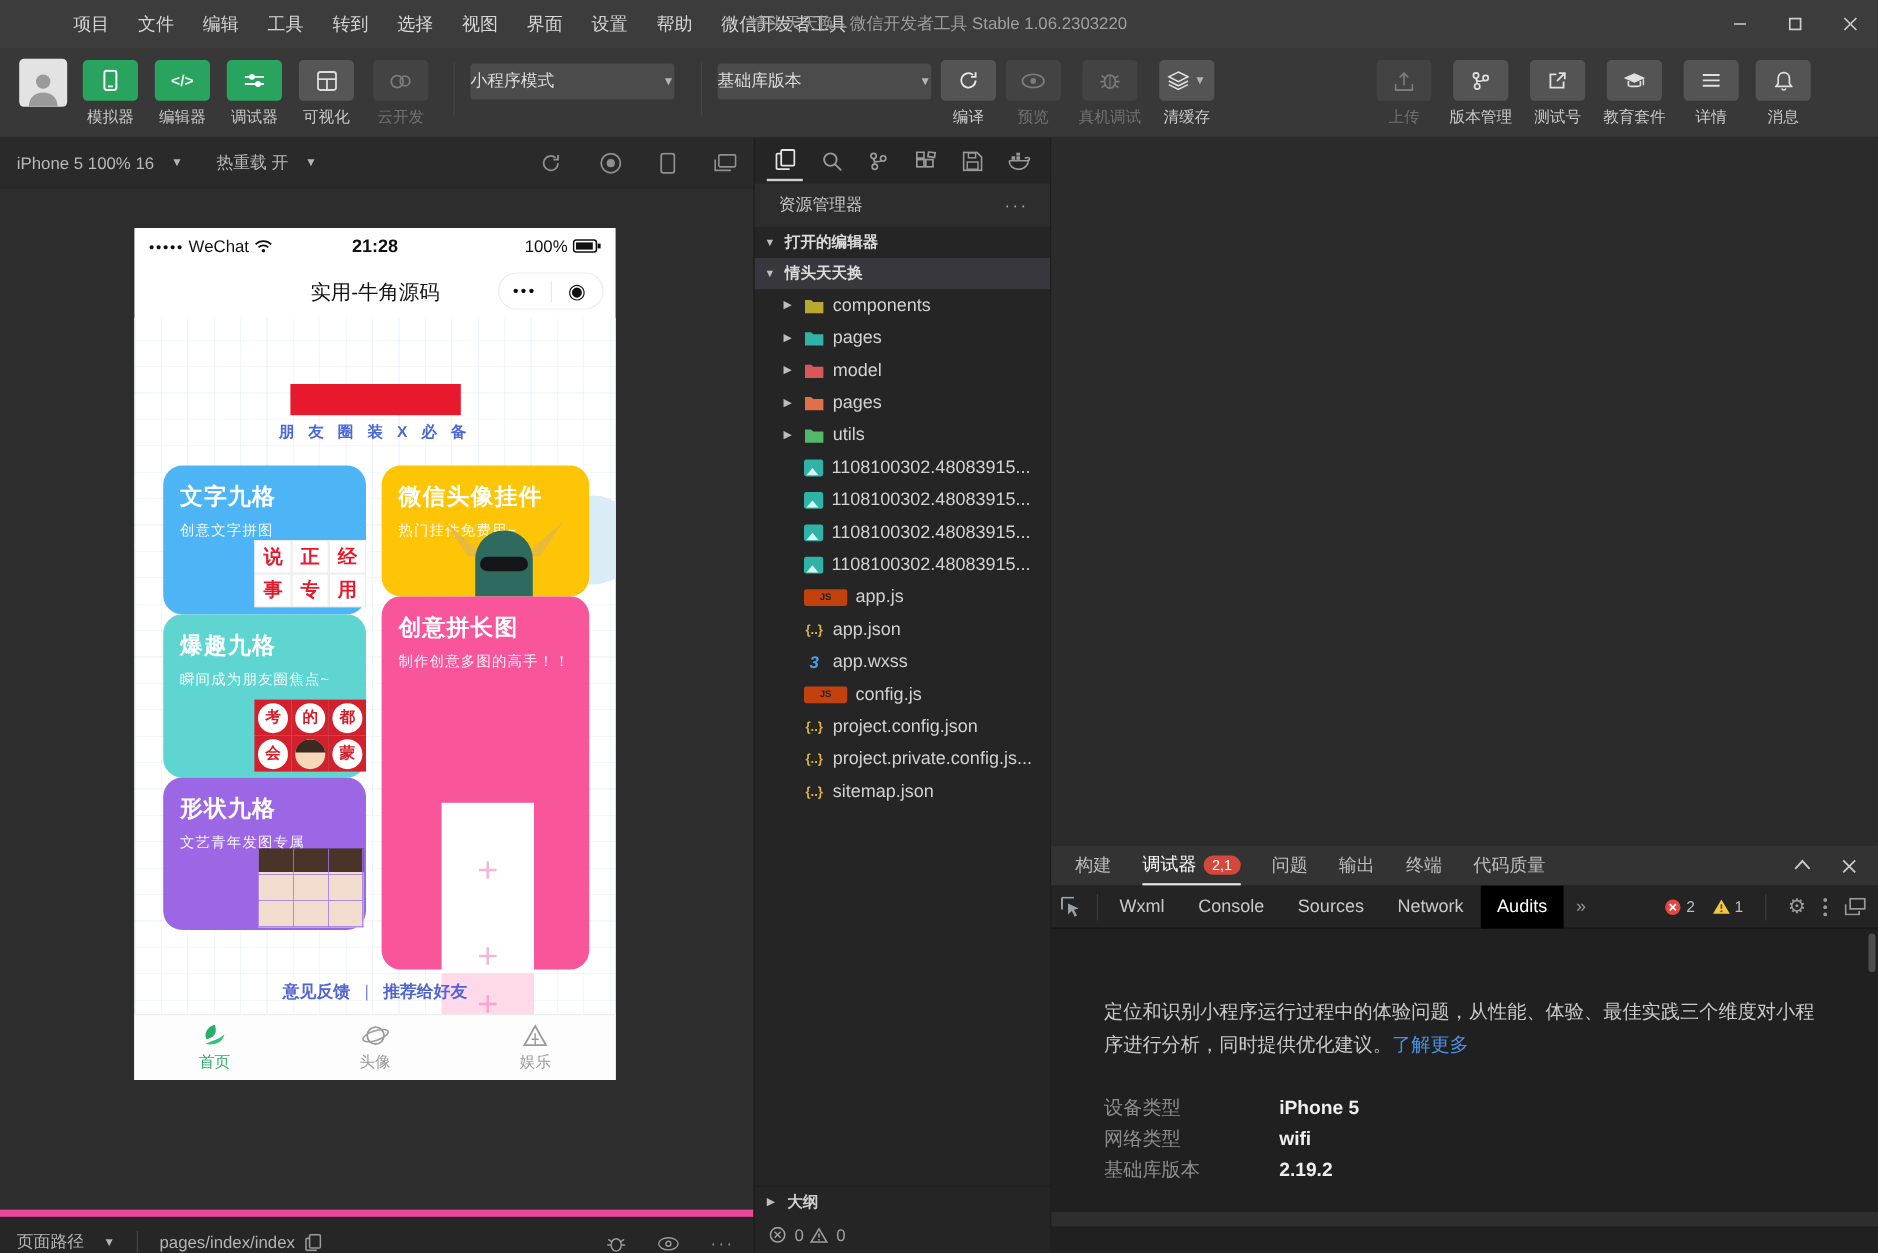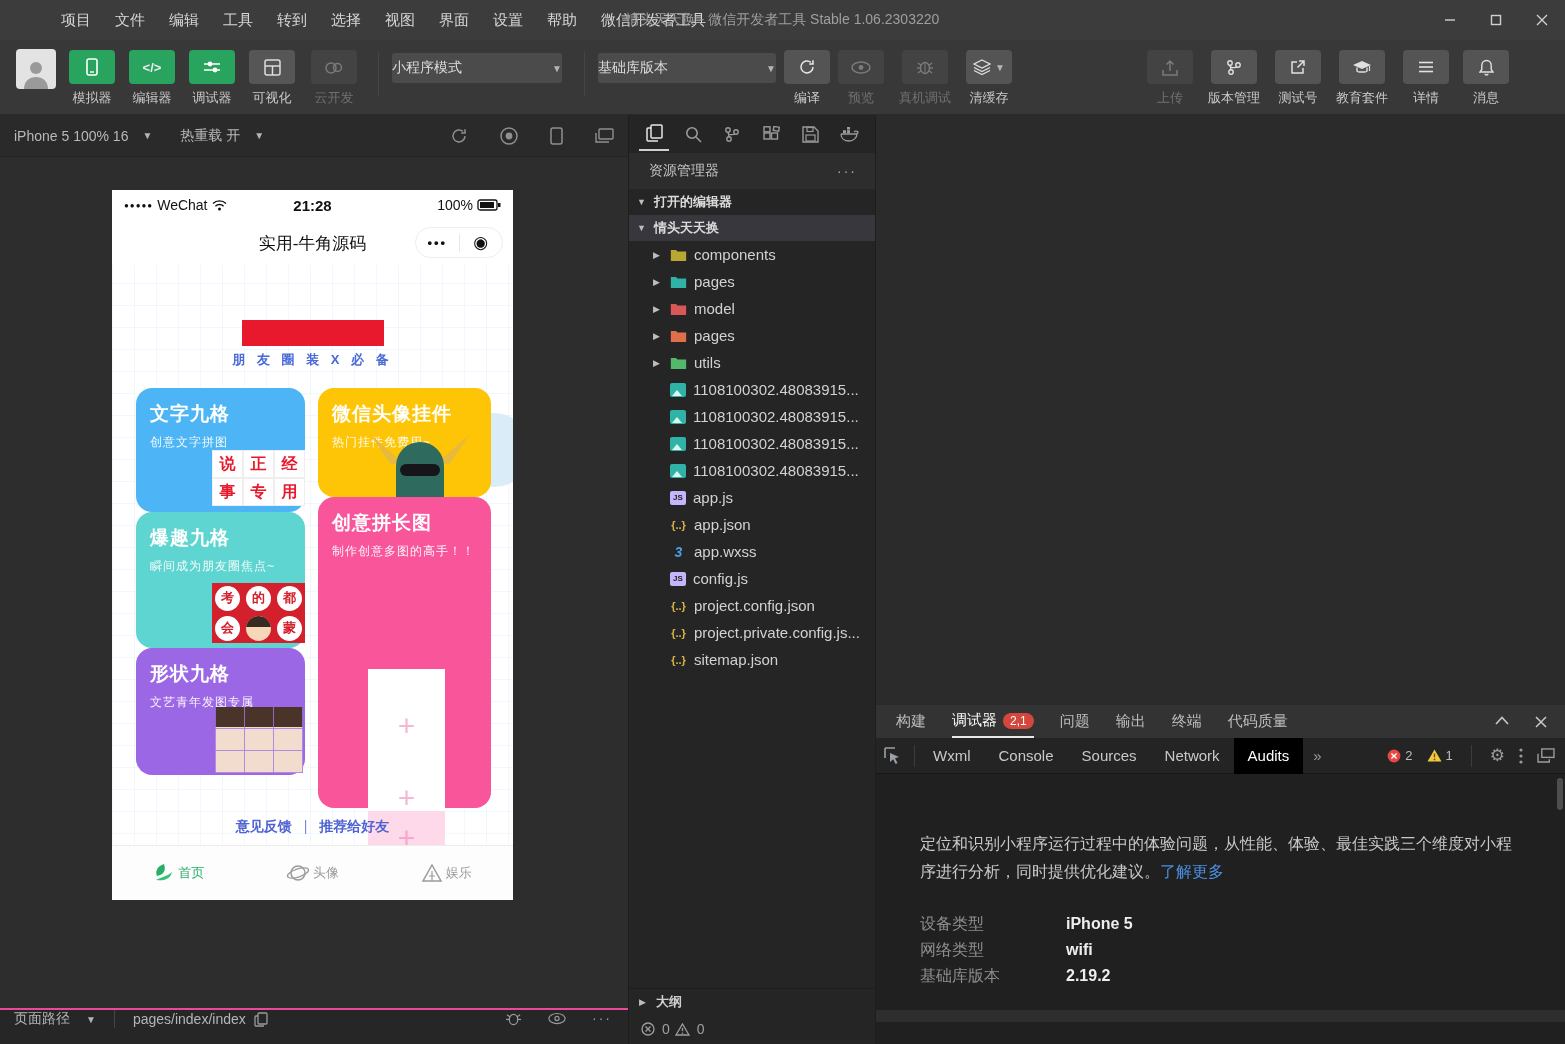--- a/index.html
+++ b/index.html
@@ -85,42 +85,42 @@
   .pglasses { position:absolute; left:30px; top:34px; width:40px; height:12px; background:#15151a; border-radius:6px; }
   .strip { position:absolute; left:50px; top:172px; width:77px; height:230px; background:#fff; }
   .plus { color:#f4b8d4; font-size:30px; font-weight:300; text-align:center; line-height:1; }
   .strip .p1 { margin-top:42px; } .strip .p2 { margin-top:42px; }
   .strip-low { position:absolute; left:0; bottom:0; width:100%; height:88px; background:#fdd9e9; text-align:center; }
   .strip-low .plus { color:#f8a6cd; margin-top:12px; }
   .strip-low .lbl { color:#f790c2; font-size:12px; margin-top:2px; letter-spacing:2px; }
   .p-links { position:absolute; left:0; right:0; top:553px; text-align:center; font-size:14px; color:#5063d2; font-weight:bold; }
   .p-links .sep { margin:0 12px; color:#7c8ade; font-weight:normal; }
   .p-tabbar { position:absolute; left:0; right:0; top:580px; bottom:0; border-top:1px solid #ececec; background:#fdfdfd; display:flex; }
-  .p-tab { flex:1; display:flex; flex-direction:row; align-items:center; justify-content:center; gap:3px; font-size:13px; color:#9b9b9b; }
+  .p-tab { flex:1; display:flex; flex-direction:column; align-items:center; justify-content:center; gap:3px; font-size:13px; color:#9b9b9b; }
   .p-tab.on { color:#2aae67; }
 
   
-  .page-status { position:absolute; left:0; bottom:0; width:628px; height:36px; background:#262626; border-top:2px solid #ec4899; display:flex; align-items:flex-start; font-size:14px; color:#b5b5b5; }
+  .page-status { position:absolute; left:0; bottom:0; width:628px; height:36px; background:#262626; border-top:6px solid #ec4899; display:flex; align-items:flex-end; font-size:14px; color:#b5b5b5; }
   .ps-left { display:flex; align-items:center; gap:8px; padding-left:14px; }
   .ps-div { width:1px; height:18px; background:#454545; margin:0 10px; }
   .ps-icons { position:absolute; right:16px; display:flex; gap:26px; align-items:center; color:#9a9a9a; }
 
   
   .activity { height:38px; display:flex; align-items:center; padding:0 10px; justify-content:space-between; color:#9a9a9a; }
   .act-ic { width:30px; height:34px; display:flex; align-items:center; justify-content:center; }
   .act-ic.on { color:#e6e6e6; border-bottom:2px solid #d0d0d0; }
   .tree-head { height:36px; display:flex; align-items:center; justify-content:space-between; padding:0 18px 0 20px; font-size:14px; color:#c5c5c5; background:#2d2d2d; }
   .tree-head .more { color:#aaa; letter-spacing:2px; }
   .sec-row { height:26px; display:flex; align-items:center; gap:7px; padding-left:8px; font-size:13px; font-weight:bold; color:#dadada; }
   .sec-row.sel { background:#37373d; }
   .tw { font-size:9px; color:#bdbdbd; width:10px; }
   .item { height:27px; display:flex; align-items:center; gap:7px; padding-left:24px; font-size:15px; color:#d2d2d2; }
   .item .tw { width:10px; }
   .fico { width:17px; height:14px; border-radius:2px; flex:0 0 auto; }
-  .badge-js { width:16px; height:14px; background:#c4b5fd; color:#222; font-size:8px; font-weight:bold; display:flex; align-items:center; justify-content:center; border-radius:2px; }
+  .badge-js { width:36px; height:14px; background:#c2410c; color:#222; font-size:8px; font-weight:bold; display:flex; align-items:center; justify-content:center; border-radius:2px; }
   .badge-json { color:#d8b545; font-size:11px; font-weight:bold; width:17px; text-align:center; }
   .badge-wxss { color:#4a9fe8; font-size:14px; font-weight:bold; width:17px; text-align:center; font-style:italic; }
   .imgico { width:16px; height:14px; background:#2fb3a6; border-radius:2px; position:relative; overflow:hidden; flex:0 0 auto; }
   .imgico:before { content:""; position:absolute; left:2px; bottom:1px; border-left:5px solid transparent; border-right:5px solid transparent; border-bottom:6px solid #d9f6f2; }
   .item .nm { white-space:nowrap; overflow:hidden; }
   .tree-bottom { position:absolute; left:0; right:0; bottom:0; }
   .outline-row { height:26px; border-top:1px solid #1e1e1e; display:flex; align-items:center; gap:7px; padding-left:10px; font-size:13px; font-weight:bold; color:#cfcfcf; }
   .prob-row { height:30px; display:flex; align-items:center; gap:5px; padding-left:12px; color:#9f9f9f; font-size:14px; }
   .prob-row svg { margin-right:2px; }
 

